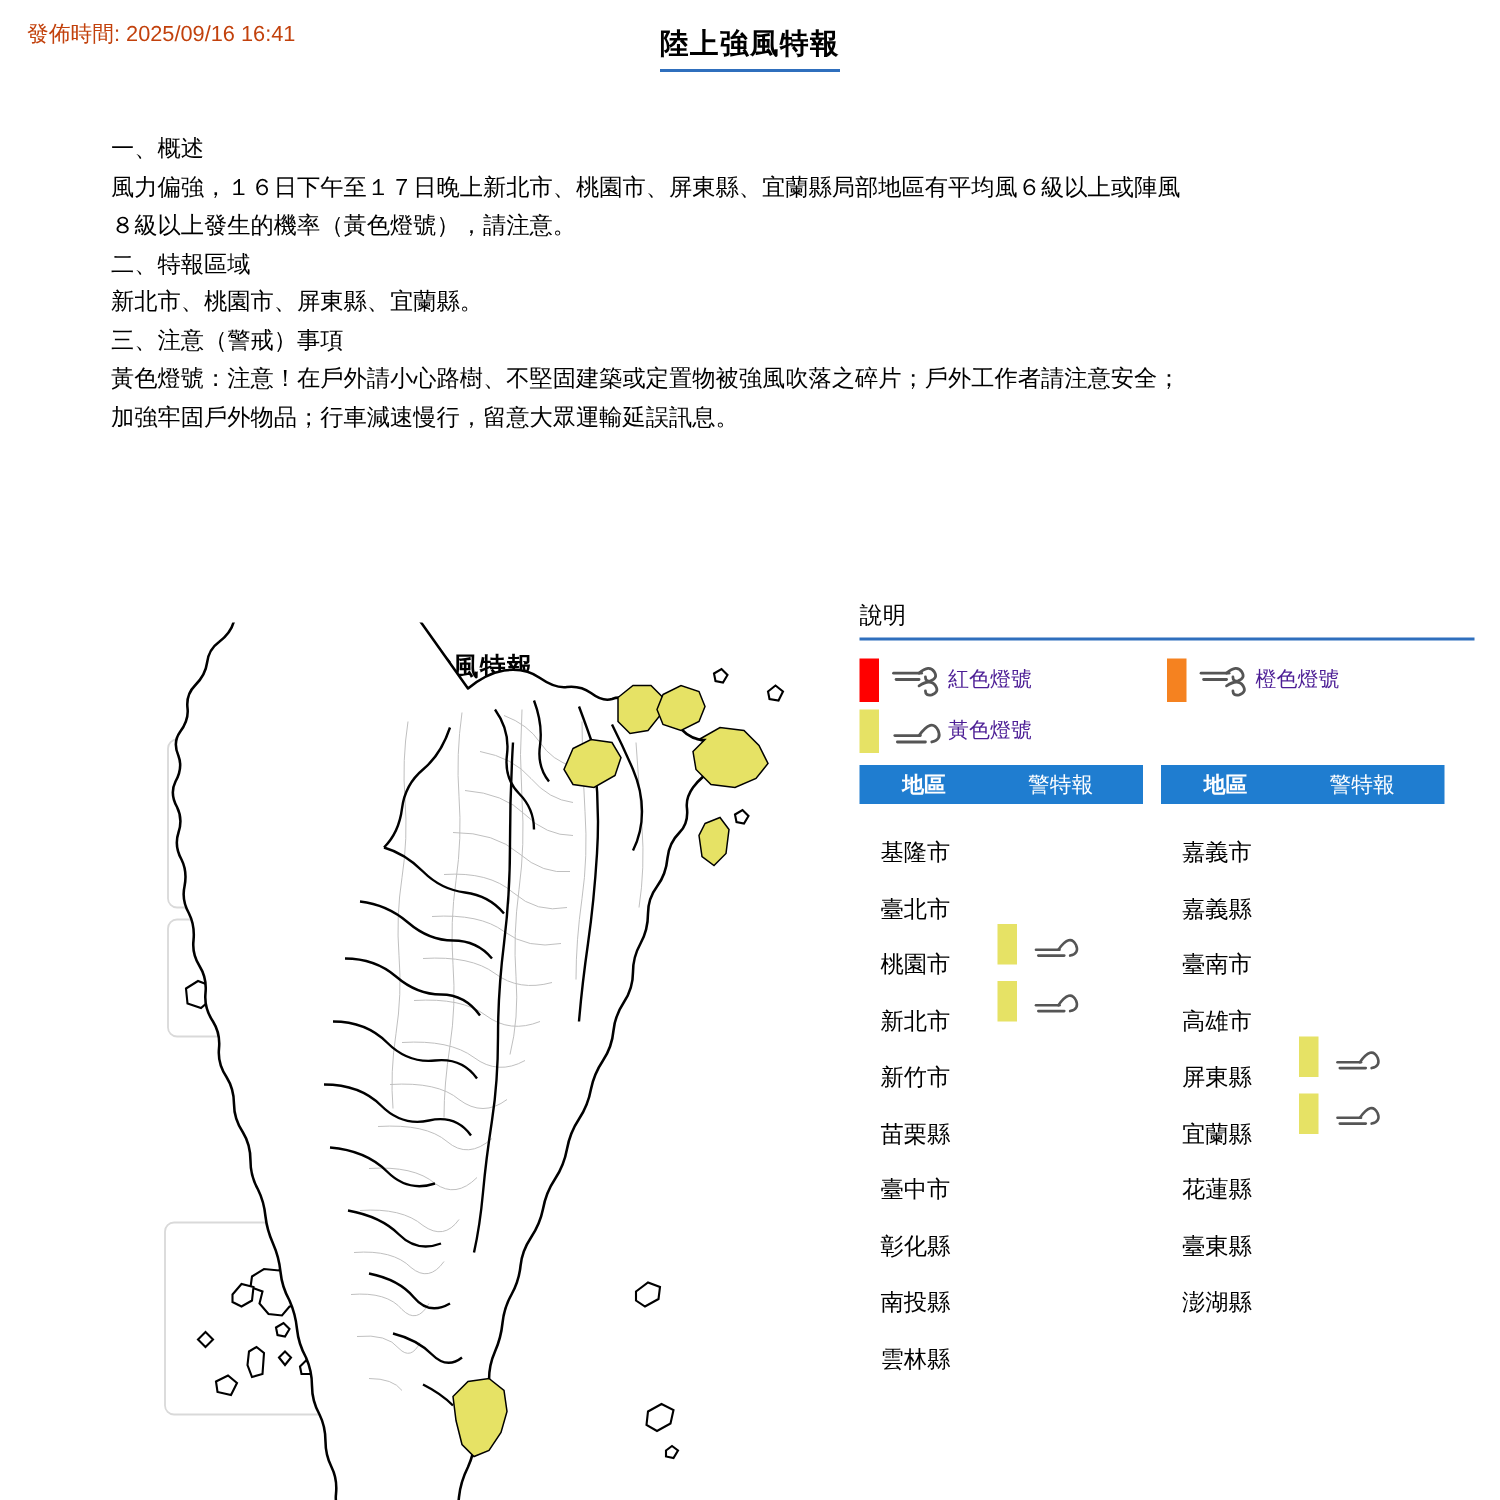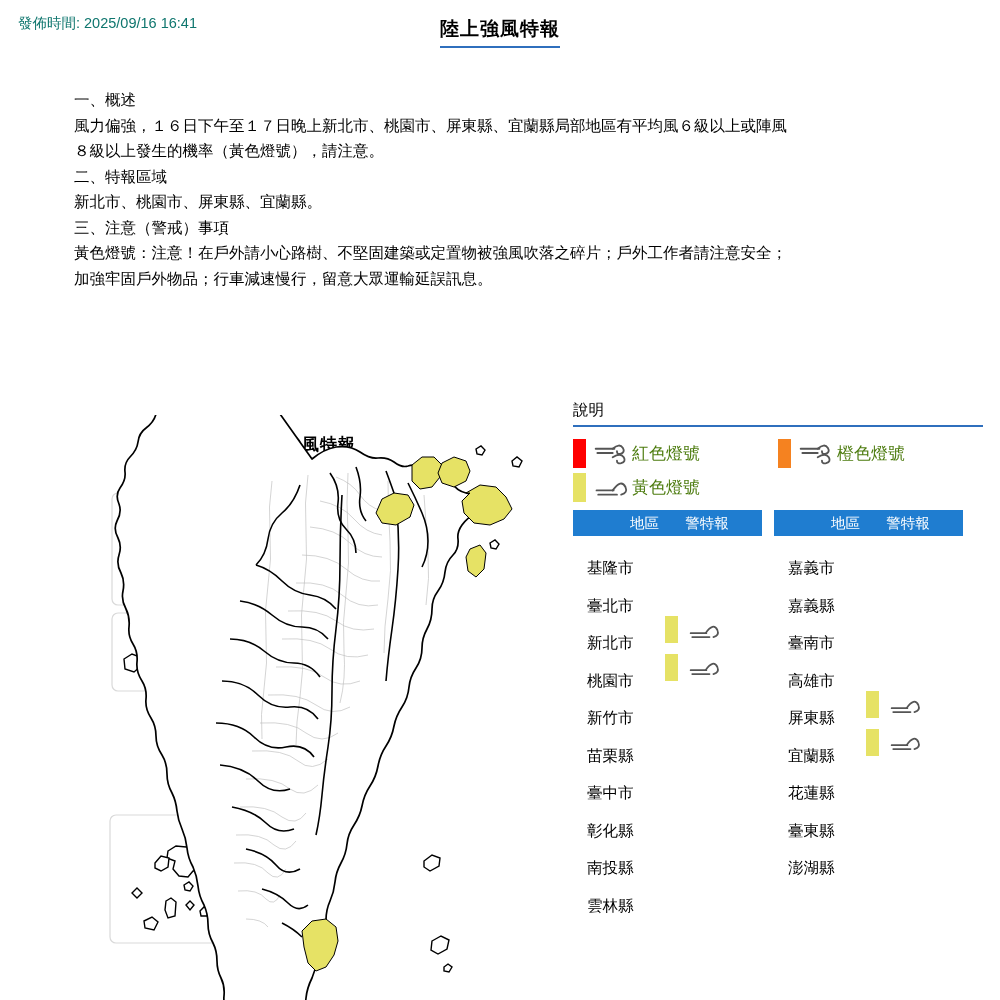--- a/index.html
+++ b/index.html
@@ -16,21 +16,21 @@
     overflow: hidden;
   }
 
   
   #issue-time {
     position: absolute;
     left: 18px;
     top: 14px;
     font-size: 14.5px;
     line-height: 18px;
-    color: #0f766e;
+    color: #c2410c;
     white-space: nowrap;
   }
   #doc-title {
     position: absolute;
     left: 0;
     right: 0;
     top: 16px;
     text-align: center;
     font-size: 19px;
     font-weight: bold;
@@ -128,42 +128,42 @@
     height: 29px;
     flex: 0 0 13px;
   }
   .legend-icon {
     width: 34px;
     height: 24px;
     margin-left: 8px;
     flex: 0 0 34px;
   }
   .legend-label {
-    font-size: 17px;
-    color: #4d7c0f;
+    font-size: 14px;
+    color: #4c1d95;
     margin-left: 4px;
     white-space: nowrap;
   }
 
   
   #region-tables {
     display: flex;
     margin-top: 6px;
   }
   .region-col { width: 189px; }
   .region-col + .region-col { margin-left: 12px; }
   .col-head {
     background: #1f7dd0;
     color: #ffffff;
     height: 26px;
     display: flex;
     align-items: center;
     font-size: 14.5px;
   }
-  .col-head .h-region { width: 86px; text-align: right; }
+  .col-head .h-region { width: 86px; text-align: center; font-weight: bold; }
   .col-head .h-warn   { width: 96px; text-align: center; }
   .region-row {
     height: 37.5px;
     display: flex;
     align-items: center;
     font-size: 15.5px;
     color: #000;
   }
   .r-name {
     width: 92px;
@@ -382,42 +382,42 @@
       <div id="rows-left">
           <div class="region-row">
             <span class="r-name">基隆市</span>
             <span class="r-warn empty"></span>
           </div>
           <div class="region-row">
             <span class="r-name">臺北市</span>
             <span class="r-warn empty"></span>
           </div>
           <div class="region-row">
+            <span class="r-name">桃園市</span>
+            <span class="r-warn">
+              <span class="swatch" style="background: rgb(230, 226, 101);"></span>
+              <svg class="legend-icon" viewBox="0 0 40 28">
+                <path d="M3 18 h20" stroke="#555" stroke-width="2.2" fill="none" stroke-linecap="round"></path>
+                <path d="M5 23 h22" stroke="#555" stroke-width="2.2" fill="none" stroke-linecap="round"></path>
+                <path d="M22 18 q10 -14 15 -4 q3 7 -5 9" stroke="#555" stroke-width="2.2" fill="none" stroke-linecap="round"></path>
+              </svg>
+            </span>
+          </div>
+          <div class="region-row">
             <span class="r-name">新北市</span>
             <span class="r-warn">
               <span class="swatch" style="background: rgb(230, 226, 101);"></span>
               <svg class="legend-icon" viewBox="0 0 40 28">
                 <path d="M3 18 h20" stroke="#555" stroke-width="2.2" fill="none" stroke-linecap="round"></path>
                 <path d="M5 23 h22" stroke="#555" stroke-width="2.2" fill="none" stroke-linecap="round"></path>
                 <path d="M22 18 q10 -14 15 -4 q3 7 -5 9" stroke="#555" stroke-width="2.2" fill="none" stroke-linecap="round"></path>
               </svg>
             </span>
           </div>
           <div class="region-row">
-            <span class="r-name">桃園市</span>
-            <span class="r-warn">
-              <span class="swatch" style="background: rgb(230, 226, 101);"></span>
-              <svg class="legend-icon" viewBox="0 0 40 28">
-                <path d="M3 18 h20" stroke="#555" stroke-width="2.2" fill="none" stroke-linecap="round"></path>
-                <path d="M5 23 h22" stroke="#555" stroke-width="2.2" fill="none" stroke-linecap="round"></path>
-                <path d="M22 18 q10 -14 15 -4 q3 7 -5 9" stroke="#555" stroke-width="2.2" fill="none" stroke-linecap="round"></path>
-              </svg>
-            </span>
-          </div>
-          <div class="region-row">
             <span class="r-name">新竹市</span>
             <span class="r-warn empty"></span>
           </div>
           <div class="region-row">
             <span class="r-name">苗栗縣</span>
             <span class="r-warn empty"></span>
           </div>
           <div class="region-row">
             <span class="r-name">臺中市</span>
             <span class="r-warn empty"></span>

